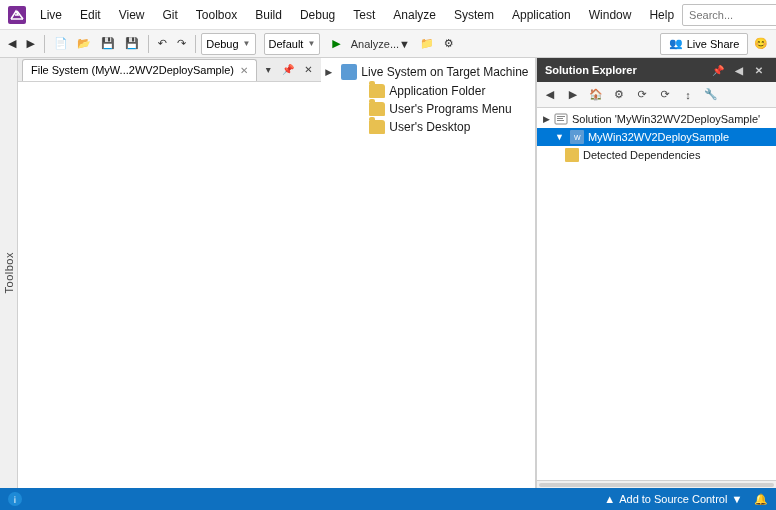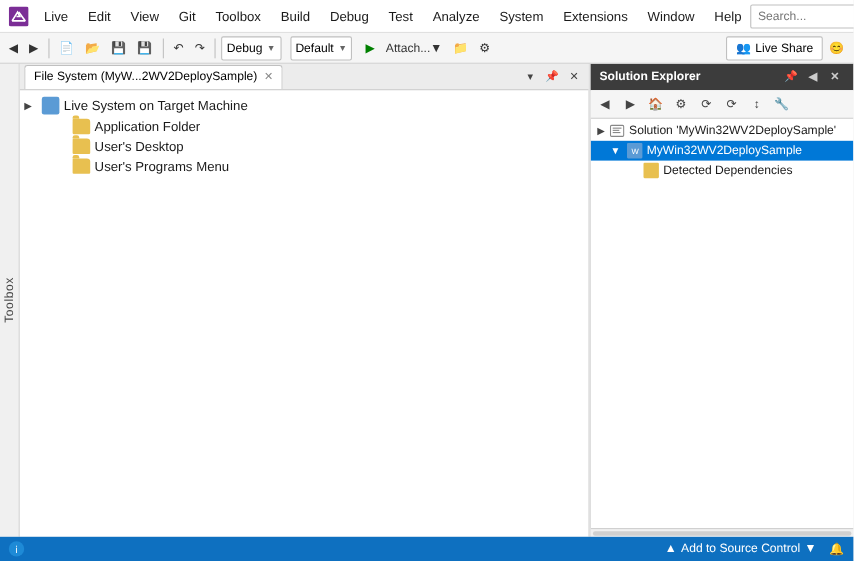--- a/index.html
+++ b/index.html
@@ -129,21 +129,21 @@
       writing-mode: vertical-rl;
       transform: rotate(180deg);
       font-size: 11px;
       color: #444;
       letter-spacing: 0.5px;
     }
 
     
     .left-panel {
       display: flex;
-      flex-direction: column;
+      flex-direction: row;
       flex: 1;
       border-right: 1px solid #d0d0d0;
       background: #fff;
       min-width: 0;
       justify-content: center;
     }
 
     .panel-tab-bar {
       display: flex;
       align-items: center;
@@ -365,21 +365,21 @@
       display: flex;
       align-items: center;
       padding: 2px 4px;
       font-size: 12px;
       color: #1a1a1a;
       cursor: pointer;
       gap: 4px;
     }
     .se-item.selected { background: #0078d7; color: #fff; }
     .se-item-indent1 { padding-left: 18px; }
-    .se-item-indent2 { padding-left: 42px; }
+    .se-item-indent2 { padding-left: 22px; }
 
     .se-solution-icon {
       width: 14px;
       height: 14px;
       display: inline-flex;
       align-items: center;
       justify-content: center;
       flex-shrink: 0;
     }
     .se-project-icon {
@@ -451,21 +451,21 @@
     <span class="menu-item">Live</span>
     <span class="menu-item">Edit</span>
     <span class="menu-item">View</span>
     <span class="menu-item">Git</span>
     <span class="menu-item">Toolbox</span>
     <span class="menu-item">Build</span>
     <span class="menu-item">Debug</span>
     <span class="menu-item">Test</span>
     <span class="menu-item">Analyze</span>
     <span class="menu-item">System</span>
-    <span class="menu-item">Extensions</span>
+    <span class="menu-item">Application</span>
     <span class="menu-item">Window</span>
     <span class="menu-item">Help</span>
   </div>
   <div class="title-bar-search">
     <input type="text" placeholder="Search..." style="">
 
   </div>
 
 </div>
 
@@ -486,21 +486,21 @@
     <span class="tb-dropdown-arrow">▼</span>
   </div>
   <div style="width:4px"></div>
   <div class="tb-dropdown">
     <span>Default</span>
     <span class="tb-dropdown-arrow">▼</span>
   </div>
   <div style="width:4px"></div>
   <div class="tb-btn" style="color:green;">▶</div>
   <div class="tb-btn">
-    <span>Attach...</span>
+    <span>Analyze...</span>
     <span>▼</span>
   </div>
   <div class="tb-btn">📁</div>
   <div class="tb-btn">⚙</div>
   <div style="flex:1"></div>
   <div class="tb-live-share">
     <span>👥</span>
     <span>Live Share</span>
   </div>
   <div class="tb-btn">😊</div>
@@ -540,27 +540,27 @@
 
       <div class="tree-item">
         <span class="expand-arrow"></span>
         <span class="folder-icon"></span>
         <span>Application Folder</span>
       </div>
 
       <div class="tree-item">
         <span class="expand-arrow"></span>
         <span class="folder-icon"></span>
-        <span>User's Desktop</span>
+        <span>User's Programs Menu</span>
       </div>
 
       <div class="tree-item">
         <span class="expand-arrow"></span>
         <span class="folder-icon"></span>
-        <span>User's Programs Menu</span>
+        <span>User's Desktop</span>
       </div>
     </div>
   </div>
 
   <div class="right-panel">
     <div class="se-header">
       <span>Solution Explorer</span>
       <div class="se-header-actions">
         <div class="se-header-btn">📌</div>
         <div class="se-header-btn">◀</div>

